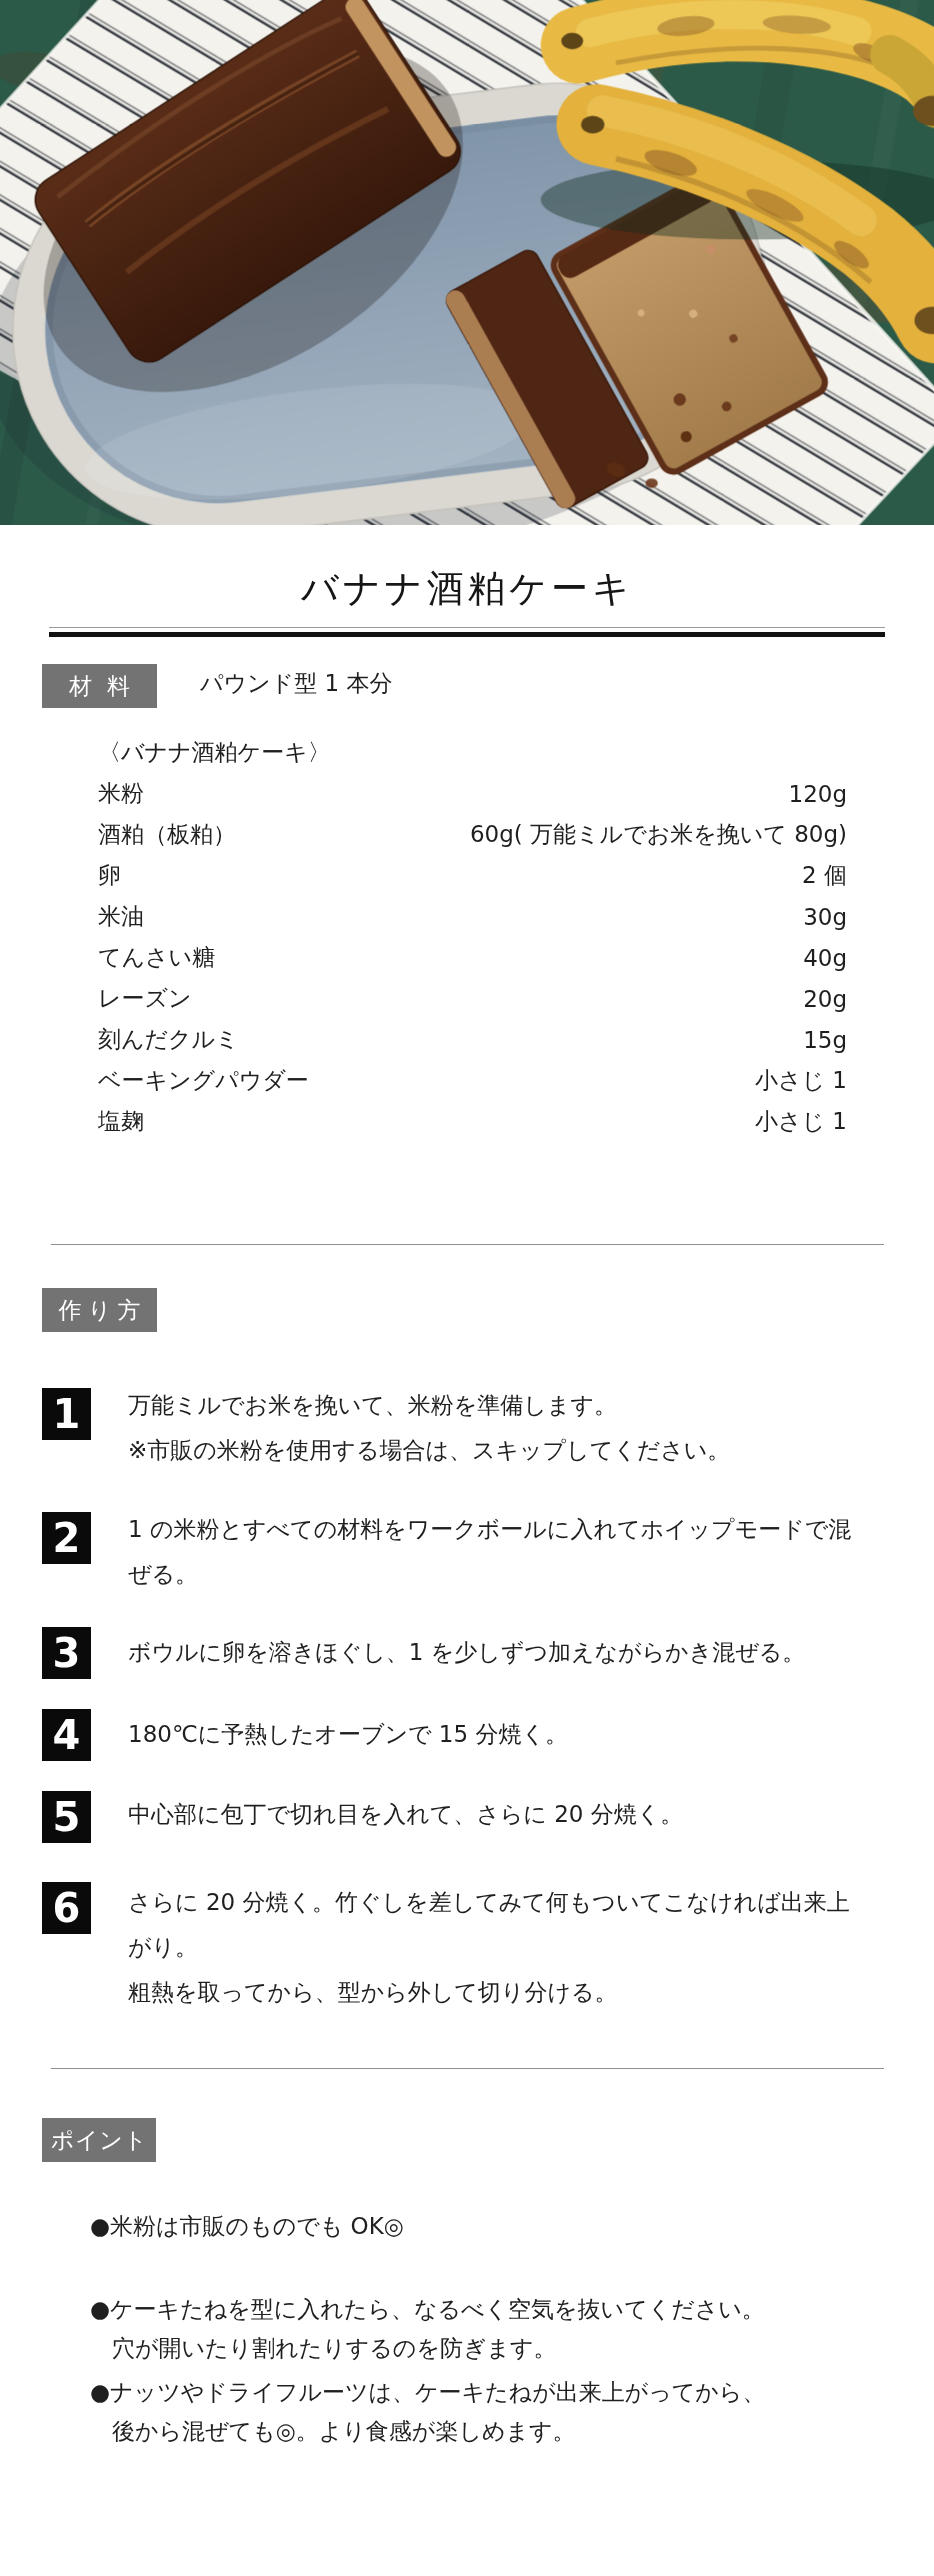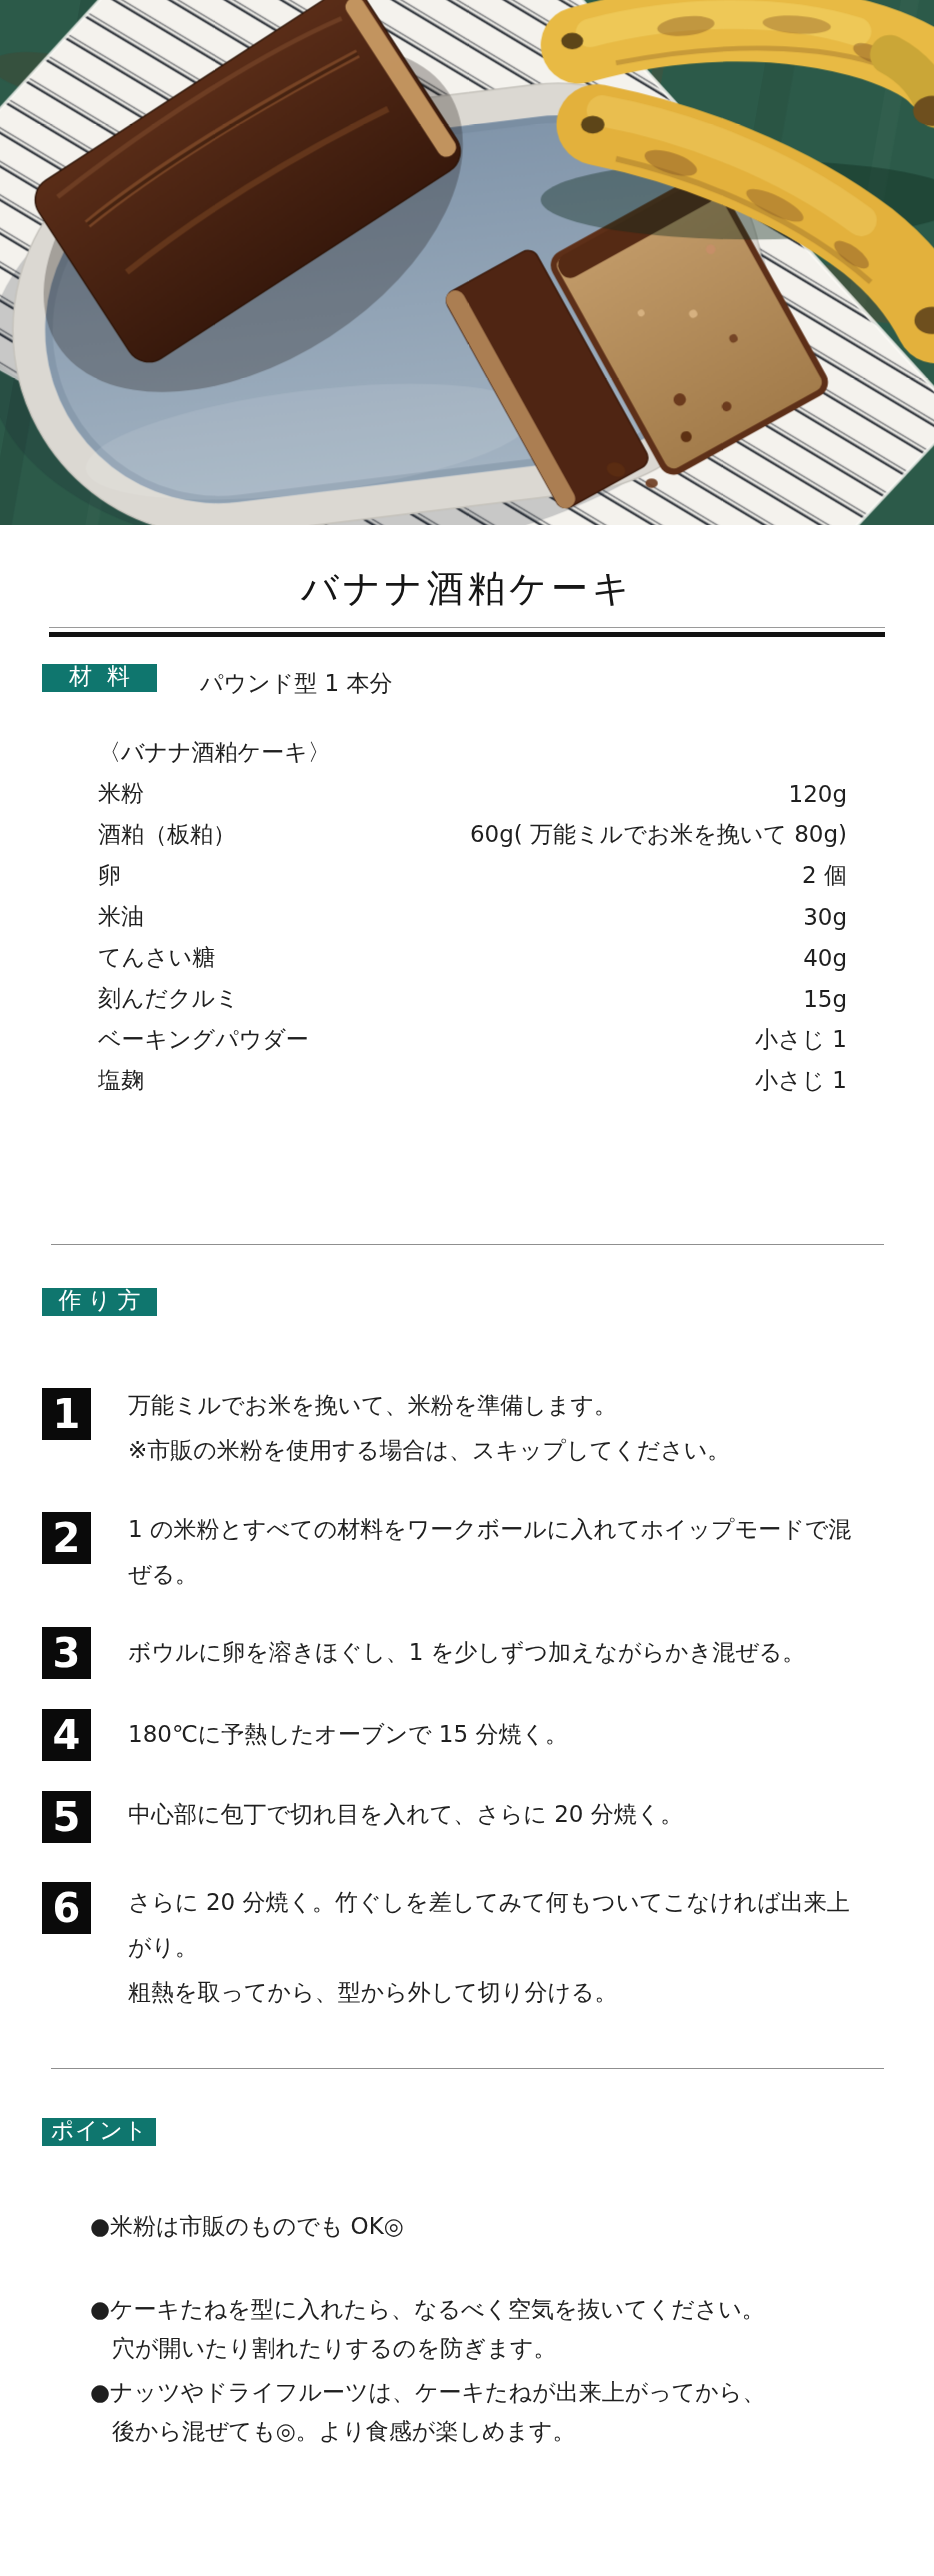--- a/index.html
+++ b/index.html
@@ -4,22 +4,22 @@
 <style>
   html,body{margin:0;padding:0;background:#ffffff;}
   .page{position:relative;width:935px;height:2576px;background:#ffffff;overflow:hidden;
         font-family:"DejaVu Sans","Liberation Sans",sans-serif;color:#1f1f1f;}
   .photo{position:absolute;left:0;top:0;width:935px;height:525px;overflow:hidden;}
   .title{position:absolute;left:0;top:564px;width:100%;margin:0;text-align:center;
          font-size:37px;font-weight:500;letter-spacing:4.1px;color:#161616;}
   .title-rule{position:absolute;left:49px;top:627px;width:836px;}
   .rule-thin{height:1.4px;background:#9a9a9a;}
   .rule-thick{height:4.1px;background:#121212;margin-top:4.1px;}
-  .label-box{position:absolute;left:42px;height:28px;background:#0f766e;color:#ffffff;
-             display:flex;align-items:flex-end;justify-content:center;font-size:23px;}
+  .label-box{position:absolute;left:42px;height:44px;background:#737373;color:#ffffff;
+             display:flex;align-items:center;justify-content:center;font-size:23px;}
   .label-box span{white-space:nowrap;}
   .ls-wide span{letter-spacing:15px;margin-right:-15px;}
   .ls-mid span{letter-spacing:6.2px;margin-right:-6.2px;}
   .ls-tight span{letter-spacing:0.7px;margin-right:-0.7px;}
   .yield{position:absolute;left:200px;top:668px;font-size:23px;line-height:30px;}
   .ing-list{position:absolute;left:98px;top:732px;width:749px;}
   .ing-row{height:41px;display:flex;justify-content:space-between;align-items:center;font-size:23px;}
   .ing-group{height:41px;display:flex;align-items:center;font-size:23px;}
   .divider{position:absolute;left:51px;width:833px;height:1.4px;background:#8f8f8f;}
   .step{position:absolute;left:0;width:935px;}
@@ -174,20 +174,24 @@
     </div>
     <div class="ing-row">
       <span>米油</span>
       <span>30g</span>
     </div>
     <div class="ing-row">
       <span>てんさい糖</span>
       <span>40g</span>
     </div>
     <div class="ing-row">
+      <span>レーズン</span>
+      <span>20g</span>
+    </div>
+    <div class="ing-row">
       <span>刻んだクルミ</span>
       <span>15g</span>
     </div>
     <div class="ing-row">
       <span>ベーキングパウダー</span>
       <span>小さじ 1</span>
     </div>
     <div class="ing-row">
       <span>塩麹</span>
       <span>小さじ 1</span>

